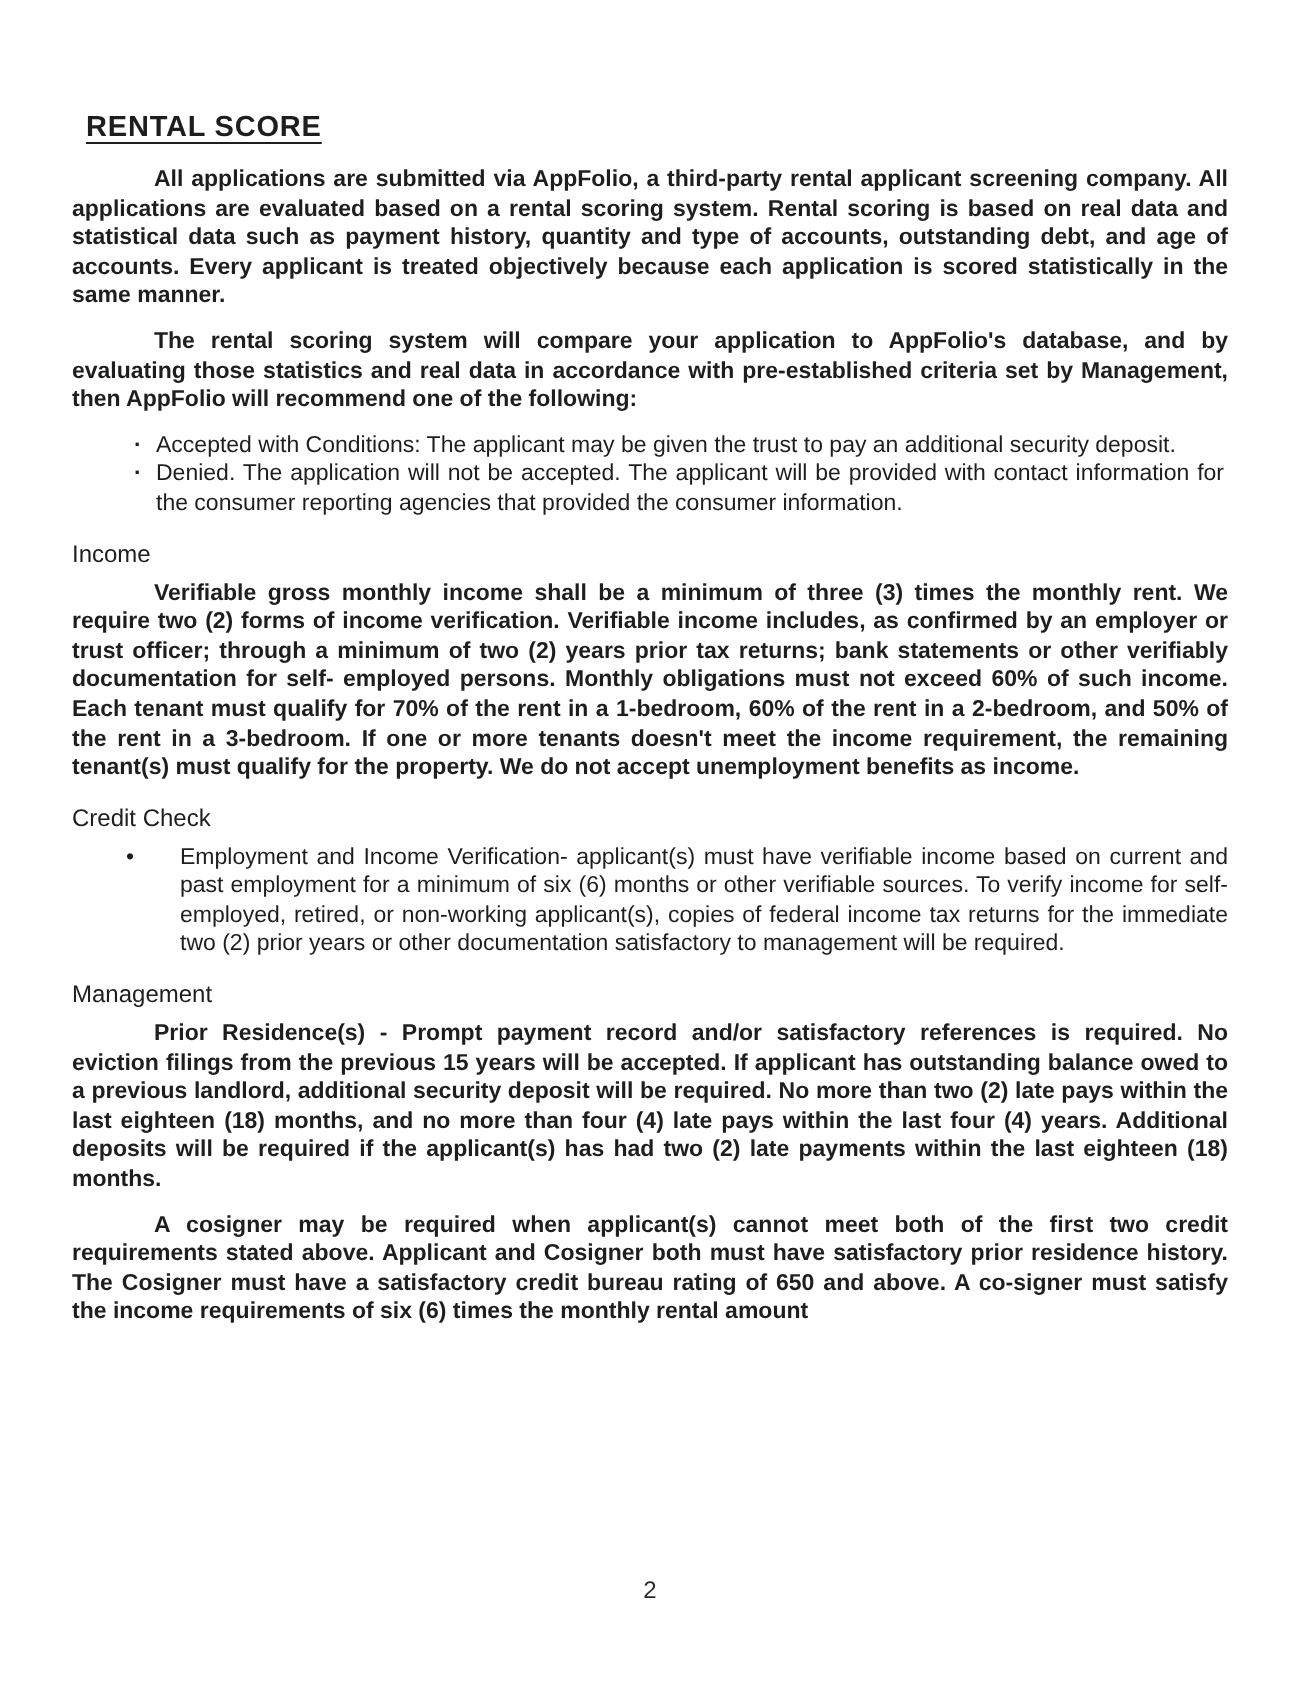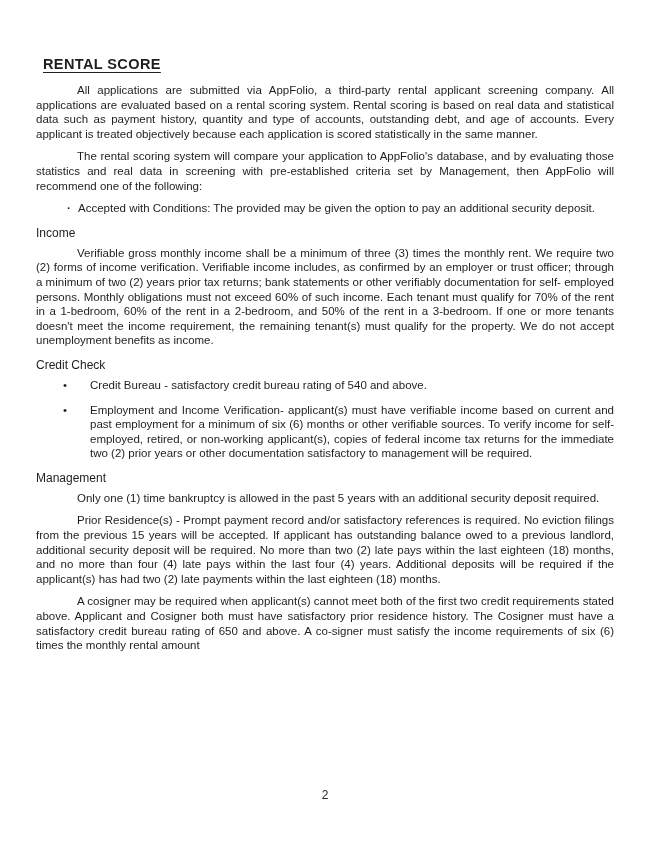--- a/index.html
+++ b/index.html
@@ -28,20 +28,21 @@
     letter-spacing: 0.4px;
     text-decoration: underline;
     text-underline-offset: 3px;
     margin: 0 0 11px 7px;
   }
   p.body {
     font-size: 11.5px;
     line-height: 14.6px;
     text-align: justify;
     margin: 0 0 8px 0;
+    font-weight: bold;
   }
   p.indent {
     text-indent: 41px;
   }
   h2.sec-heading {
     font-size: 12px;
     font-weight: normal;
     margin: 10px 0 6px 0;
   }
   ul.dot-list {
@@ -93,42 +94,41 @@
 </style>
 </head>
 <body>
 
 <div class="page">
 
   <h1 class="doc-title">RENTAL SCORE</h1>
 
   <p class="body indent">All applications are submitted via AppFolio, a third-party rental applicant screening company. All applications are evaluated based on a rental scoring system. Rental scoring is based on real data and statistical data such as payment history, quantity and type of accounts, outstanding debt, and age of accounts. Every applicant is treated objectively because each application is scored statistically in the same manner.</p>
 
-  <p class="body indent">The rental scoring system will compare your application to AppFolio's database, and by evaluating those statistics and real data in screening with pre-established criteria set by Management, then AppFolio will recommend one of the following:</p>
+  <p class="body indent">The rental scoring system will compare your application to AppFolio's database, and by evaluating those statistics and real data in accordance with pre-established criteria set by Management, then AppFolio will recommend one of the following:</p>
 
   <ul class="dot-list">
-    <li>Accepted with Conditions: The provided may be given the option to pay an additional security deposit.</li>
+    <li>Accepted with Conditions: The applicant may be given the trust to pay an additional security deposit.</li>
+    <li>Denied. The application will not be accepted. The applicant will be provided with contact information for the consumer reporting agencies that provided the consumer information.</li>
   </ul>
 
   <section>
     <h2 class="sec-heading">Income</h2>
     <p class="body indent">Verifiable gross monthly income shall be a minimum of three (3) times the monthly rent. We require two (2) forms of income verification. Verifiable income includes, as confirmed by an employer or trust officer; through a minimum of two (2) years prior tax returns; bank statements or other verifiably documentation for self- employed persons. Monthly obligations must not exceed 60% of such income. Each tenant must qualify for 70% of the rent in a 1-bedroom, 60% of the rent in a 2-bedroom, and 50% of the rent in a 3-bedroom. If one or more tenants doesn't meet the income requirement, the remaining tenant(s) must qualify for the property. We do not accept unemployment benefits as income.</p>
   </section>
 
   <section>
     <h2 class="sec-heading">Credit Check</h2>
     <ul class="disc-list">
-      <li>Credit Bureau - satisfactory credit bureau rating of 540 and above.</li>
       <li>Employment and Income Verification- applicant(s) must have verifiable income based on current and past employment for a minimum of six (6) months or other verifiable sources. To verify income for self-employed, retired, or non-working applicant(s), copies of federal income tax returns for the immediate two (2) prior years or other documentation satisfactory to management will be required.</li>
     </ul>
   </section>
 
   <section>
     <h2 class="sec-heading">Management</h2>
-    <p class="body indent">Only one (1) time bankruptcy is allowed in the past 5 years with an additional security deposit required.</p>
   </section>
 
   <section>
     <p class="body indent">Prior Residence(s) - Prompt payment record and/or satisfactory references is required. No eviction filings from the previous 15 years will be accepted. If applicant has outstanding balance owed to a previous landlord, additional security deposit will be required. No more than two (2) late pays within the last eighteen (18) months, and no more than four (4) late pays within the last four (4) years. Additional deposits will be required if the applicant(s) has had two (2) late payments within the last eighteen (18) months.</p>
   </section>
 
   <section>
     <p class="body indent">A cosigner may be required when applicant(s) cannot meet both of the first two credit requirements stated above. Applicant and Cosigner both must have satisfactory prior residence history. The Cosigner must have a satisfactory credit bureau rating of 650 and above. A co-signer must satisfy the income requirements of six (6) times the monthly rental amount</p>
   </section>
 

